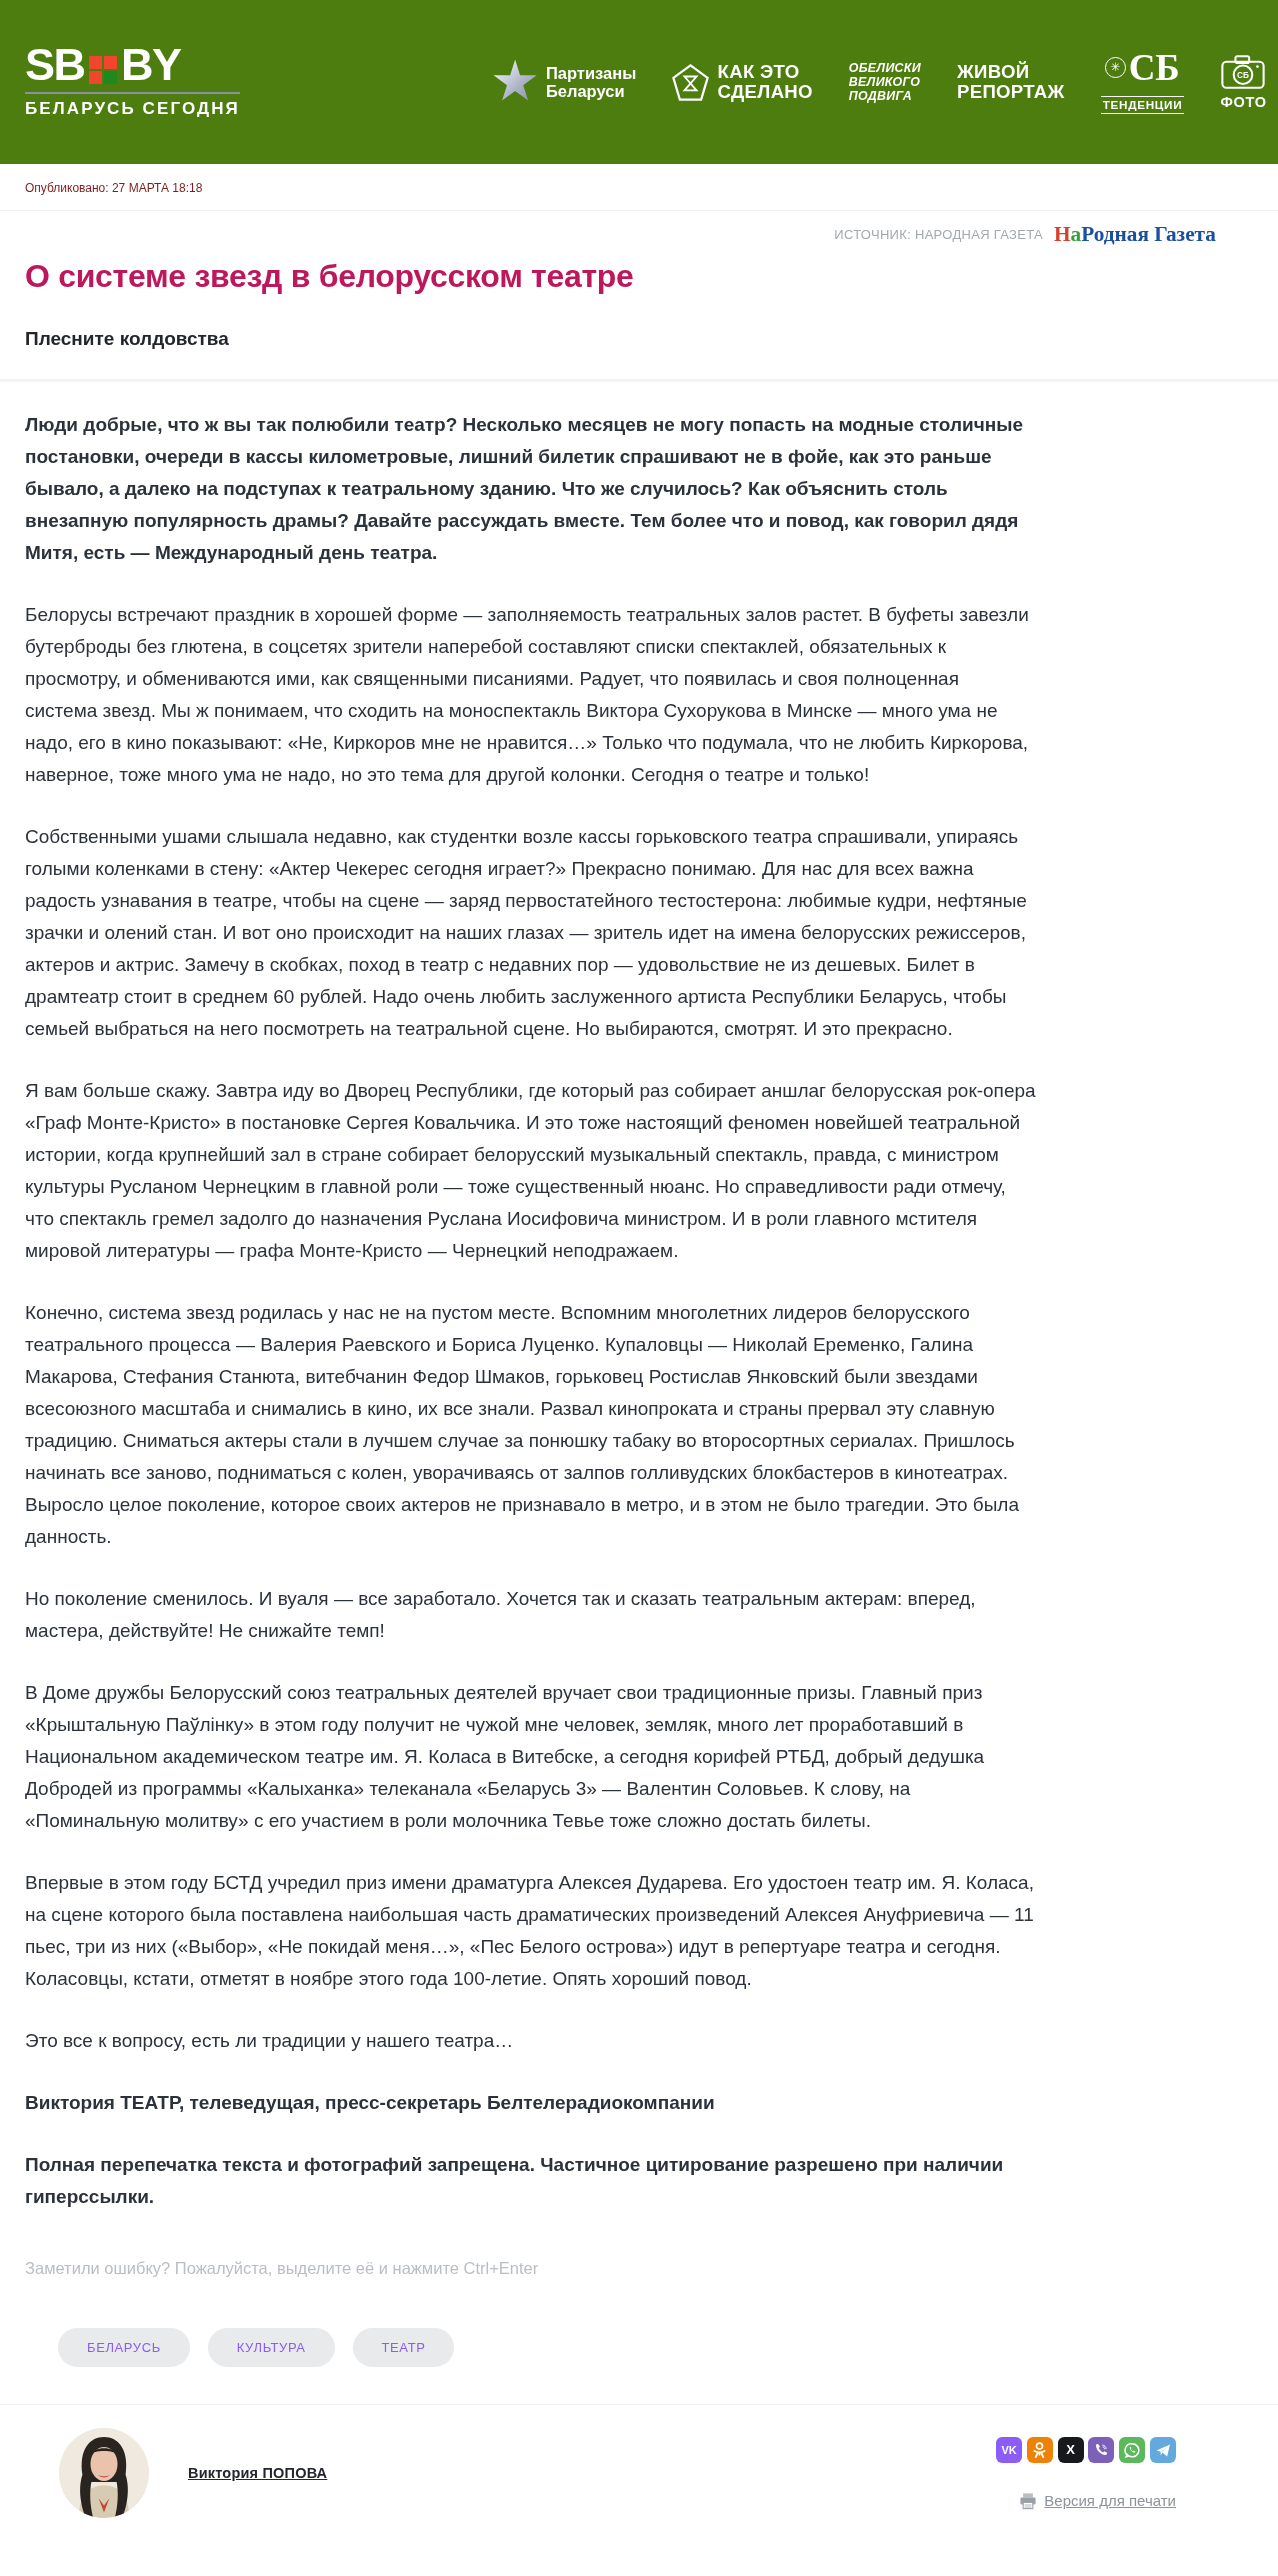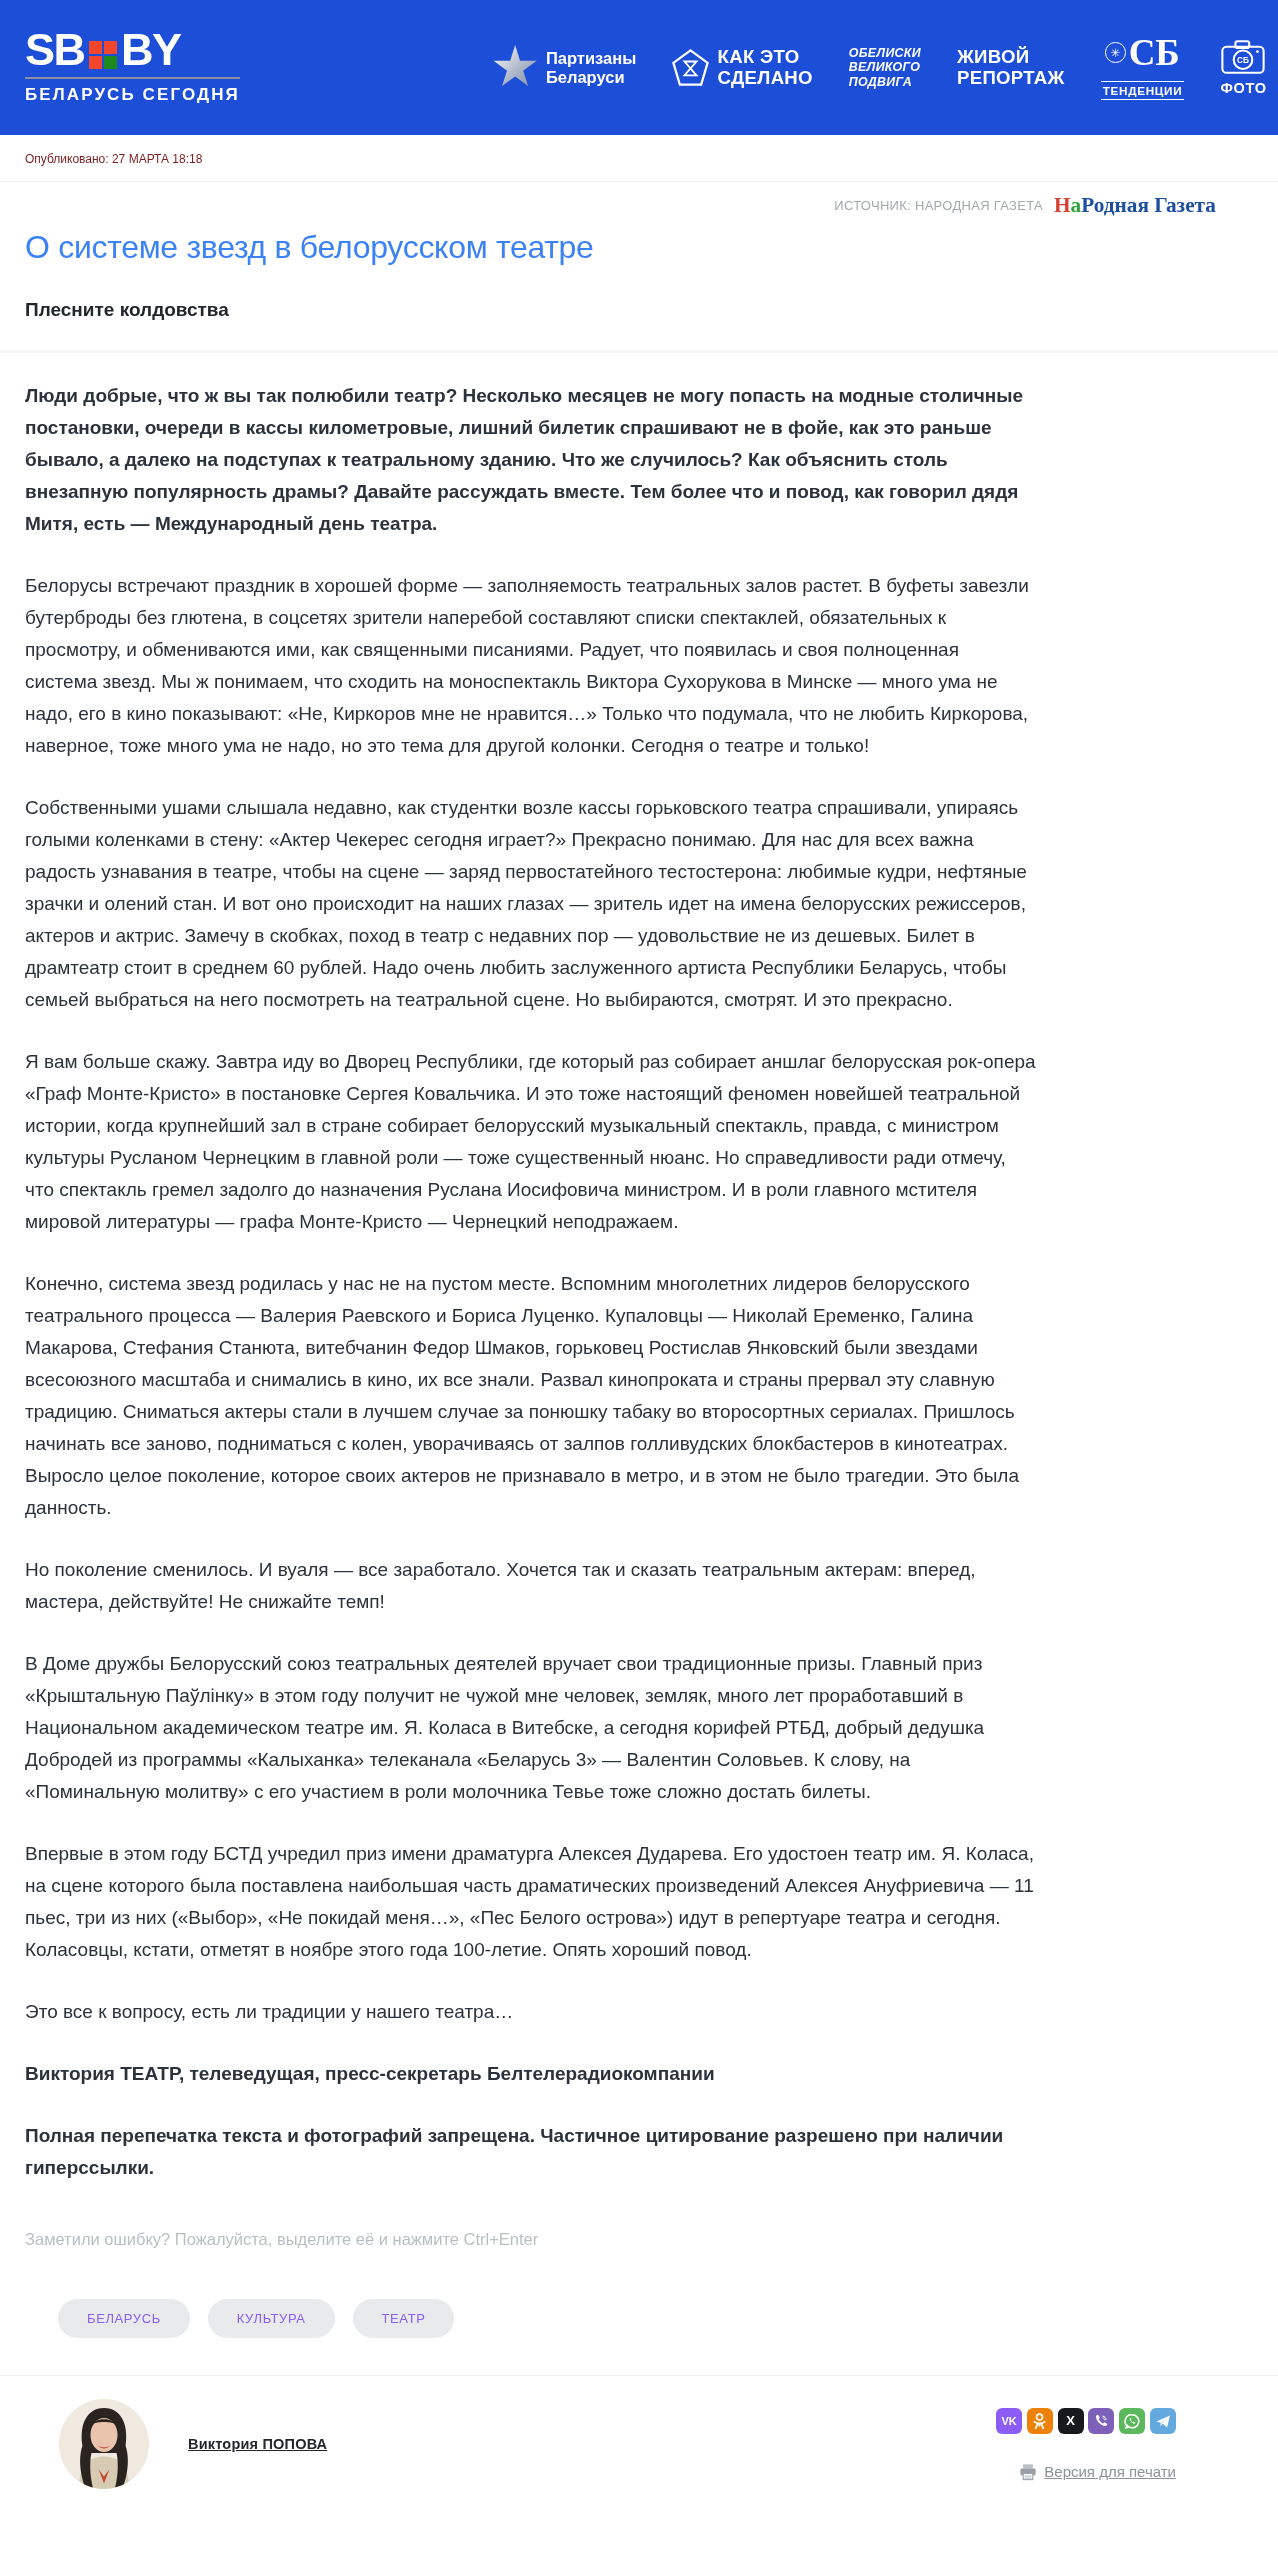--- a/index.html
+++ b/index.html
@@ -5,21 +5,21 @@
   * { box-sizing: border-box; margin: 0; padding: 0; }
   html,body { background:#ffffff; }
   body {
     width: 1279px; min-height: 2576px; margin: 0 auto;
     font-family: "Liberation Sans", sans-serif;
     color: #2c323c;
   }
 
   
   .site-header {
-    height: 135px; background: #1d4ed8;
+    height: 164px; background: #4d7c0f;
     display: flex; align-items: center;
     padding: 0 12.4px 0 25px;
   }
   .logo-block { display: inline-block; }
   .logo-row { display: flex; align-items: flex-end; color:#fff; }
   .logo-txt { font-size: 45px; font-weight: 800; letter-spacing: -1.4px; line-height: 0.9; }
   .logo-squares {
     display: grid; grid-template-columns: 13px 13px; grid-template-rows: 13px 13px;
     gap: 2.1px; margin: 0 4.1px 1.4px 4.1px;
   }
@@ -60,21 +60,21 @@
 
   .source-row {
     display: flex; justify-content: flex-end; align-items: center; gap: 11px;
     margin: 11px 0 2.8px; padding-right: 63px;
   }
   .source-label { font-size: 13px; color: #a4a9af; letter-spacing: 0.3px; }
   .source-logo { font-family: "Liberation Serif", serif; font-size: 21.3px; font-weight: 700; white-space: nowrap; }
   .src-n { color: #d6402e; } .src-a { color: #35a13d; } .src-rest { color: #1c4fa0; }
 
   
-  .page-title { font-size: 32px; font-weight: 400; color: #3b82f6; letter-spacing: -0.3px; margin: 11px 0 16px; }
+  .page-title { font-size: 32px; font-weight: 700; color: #be185d; letter-spacing: -0.3px; margin: 11px 0 16px; }
   .page-subtitle { font-size: 19px; font-weight: 700; color: #23272d; margin: 33px 0 29px; }
 
   .article { padding-top: 27.5px; }
   .article p { font-size: 19px; line-height: 32px; max-width: 1011px; margin: 0 0 30px; color: #2c323c; }
   .article p.bold { font-weight: 700; }
   .error-notice { color: #b9bec4 !important; font-size: 16.5px !important; margin-top: 39px !important; }
 
   
   .tags-row { display: flex; gap: 18px; padding-left: 33px; margin: 44px 0 37px; }
   .tag {

